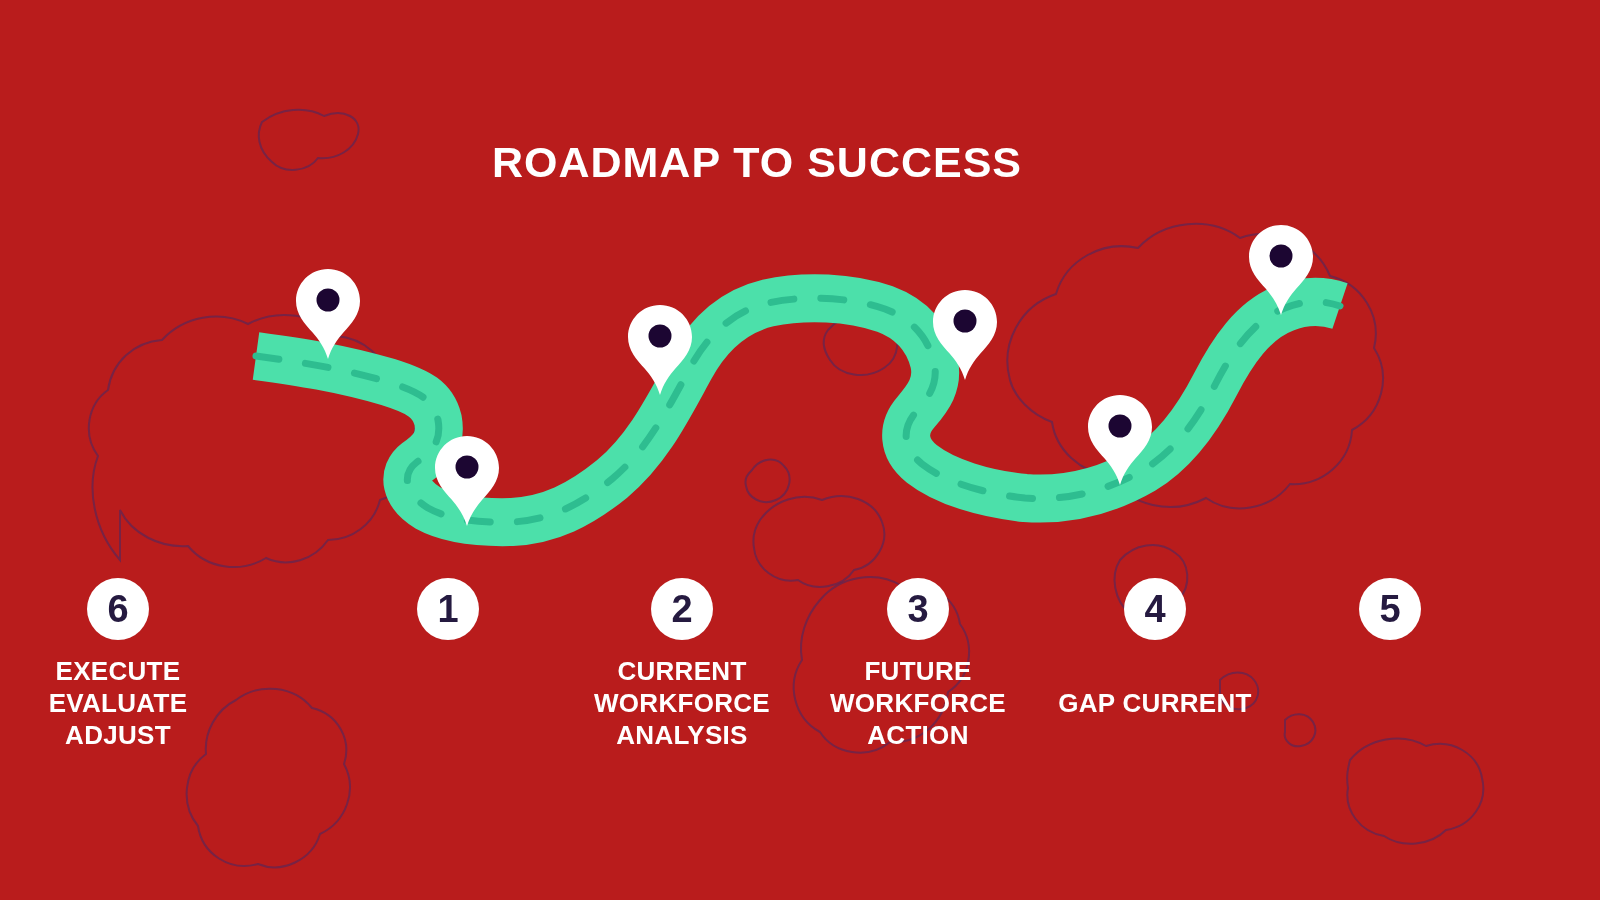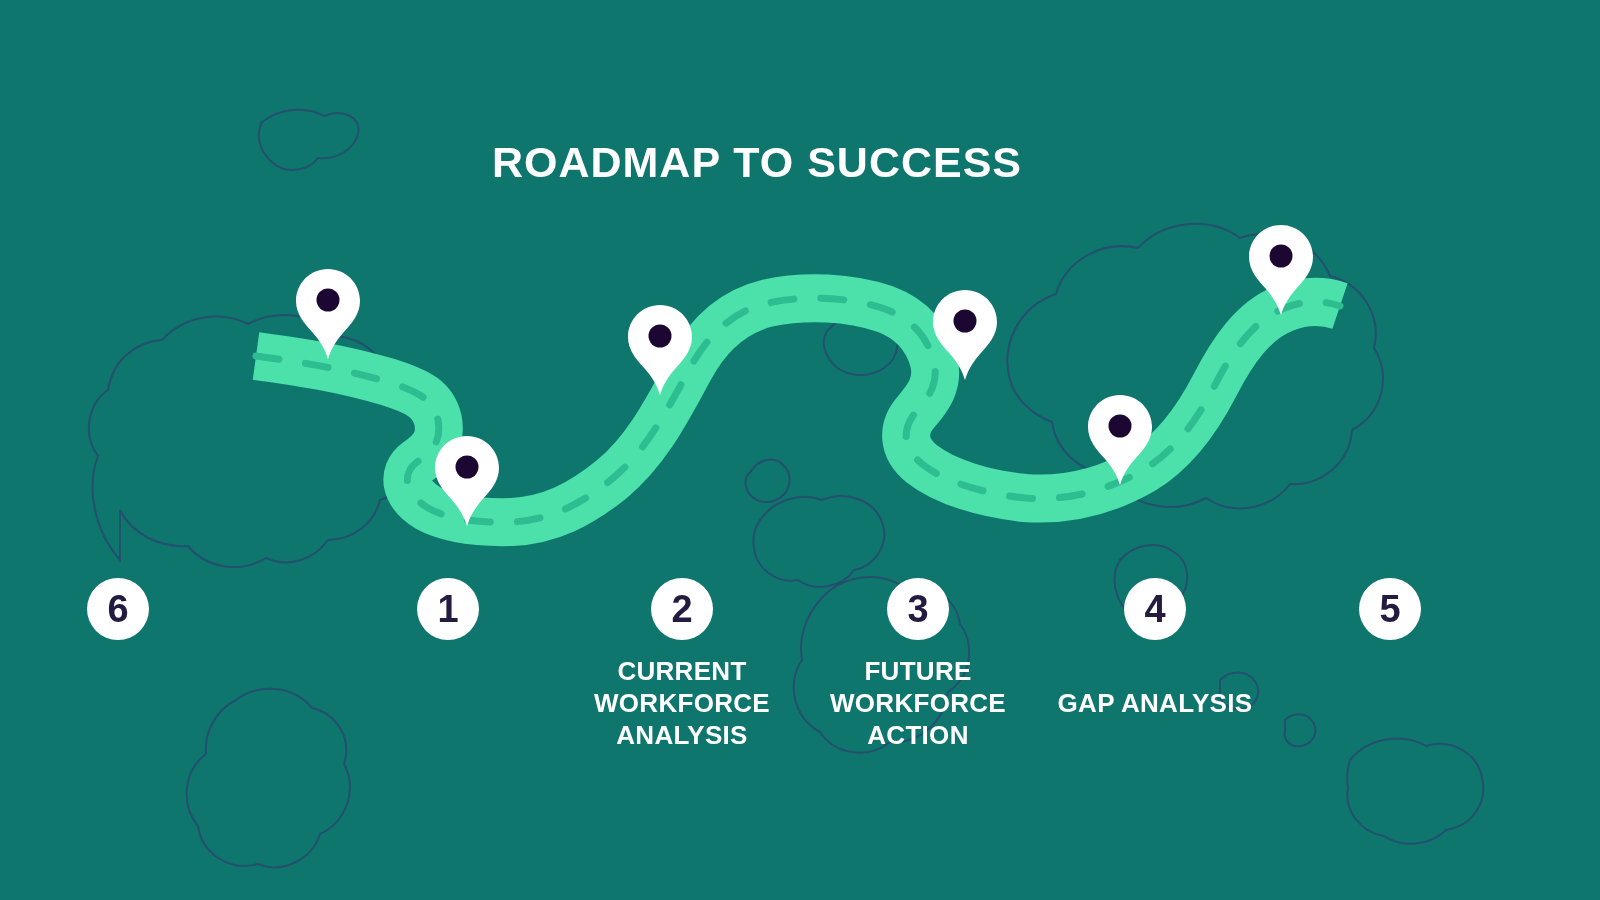--- a/index.html
+++ b/index.html
@@ -1,18 +1,18 @@
 <!DOCTYPE html>
 <html><head>
 <meta charset="utf-8">
 <style>
   html,body{margin:0;padding:0;background:#0e0118;}
   .stage{
     position:relative;width:1600px;height:900px;overflow:hidden;
-    background:#0f766e;
+    background:#b91c1c;
     font-family:"Liberation Sans", sans-serif;
   }
   svg.layer{position:absolute;left:0;top:0;}
   .map-layer path{fill:none;stroke:#352a6e;stroke-width:2;opacity:.5;}
   .title{
     position:absolute;top:138px;left:0;width:1514px;
     text-align:center;color:#ffffff;font-size:43px;font-weight:800;
     letter-spacing:1px;white-space:nowrap;
   }
   .pin{position:absolute;width:64px;height:90px;}
@@ -130,22 +130,25 @@
 ANALYSIS</div>
   </div>
   <div class="step">
     <div class="step-badge">3</div>
     <div class="step-label">FUTURE
 WORKFORCE
 ACTION</div>
   </div>
   <div class="step">
     <div class="step-badge">4</div>
-    <div class="step-label">GAP ANALYSIS</div>
+    <div class="step-label">GAP CURRENT</div>
   </div>
   <div class="step">
     <div class="step-badge">5</div>
   </div>
   <div class="step">
     <div class="step-badge">6</div>
+    <div class="step-label">EXECUTE
+EVALUATE
+ADJUST</div>
   </div>
 
 </div>
 
 </body></html>

